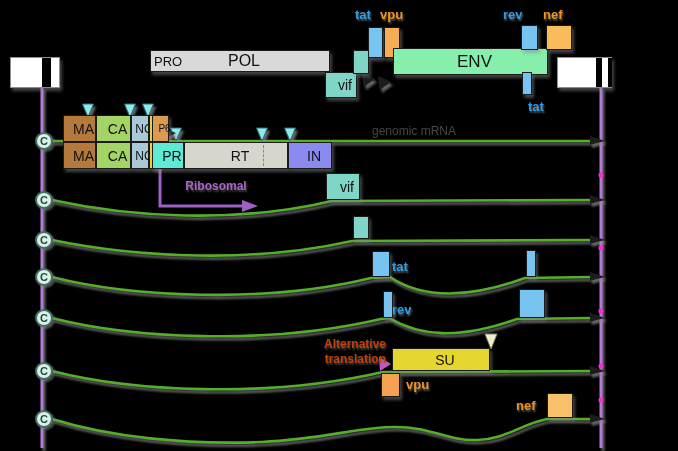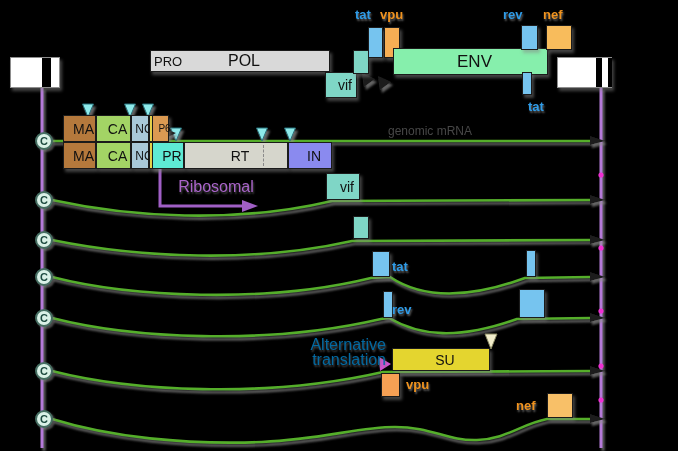--- a/index.html
+++ b/index.html
@@ -7,27 +7,27 @@
           font-family:"Liberation Sans",sans-serif;}
   svg{position:absolute;left:0;top:0;}
   .box{position:absolute;box-sizing:border-box;border:1px solid #1b1b1b;
        display:flex;align-items:center;justify-content:center;color:#111;
        box-shadow:2px 3px 3px rgba(135,135,135,.5);font-size:14px;z-index:2;padding-left:8px;}
   .lbl{position:absolute;font-weight:bold;z-index:3;white-space:nowrap;
        text-shadow:1px 2px 2px rgba(125,125,125,.75);font-size:13px;}
   .blue{color:#2f9ce8;}
   .orange{color:#f0931f;}
   .violet{color:#a964c9;}
-  .magenta{color:#0369a1;}
+  .magenta{color:#c2410c;}
   .cap{position:absolute;width:18px;height:18px;border-radius:50%;background:#d9f1e7;
        border:2px solid #456e62;color:#1d4a40;font-size:11px;font-weight:bold;
        display:flex;align-items:center;justify-content:center;z-index:4;
        box-shadow:2px 2px 2px rgba(135,135,135,.55);box-sizing:border-box;}
   .stripe{position:absolute;top:0;height:100%;background:#000;}
-  .annot{position:absolute;z-index:3;font-weight:normal;font-size:16px;line-height:15px;
+  .annot{position:absolute;z-index:3;font-weight:bold;font-size:12px;line-height:15px;
          text-align:center;text-shadow:1px 2px 2px rgba(120,120,120,.6);}
   .plain{position:absolute;z-index:3;color:#474747;font-size:12px;white-space:nowrap;}
   .divider{position:absolute;top:2px;bottom:2px;width:0;border-left:1px dashed #8a8a8a;}
 </style>
 </head>
 <body>
 
 <div id="canvas">
 
   <svg width="678" height="451">
@@ -181,21 +181,21 @@
   <span class="lbl orange" style="left:516px;top:398px;">nef</span>
 
   <div class="cap" style="left:35px;top:132px;">C</div>
   <div class="cap" style="left:35px;top:191px;">C</div>
   <div class="cap" style="left:35px;top:231px;">C</div>
   <div class="cap" style="left:35px;top:268px;">C</div>
   <div class="cap" style="left:35px;top:309px;">C</div>
   <div class="cap" style="left:35px;top:362px;">C</div>
   <div class="cap" style="left:35px;top:410px;">C</div>
 
-  <span class="plain" style="left:372px;top:124px;margin-left:16px;">genomic mRNA</span>
+  <span class="plain" style="left:372px;top:124px;">genomic mRNA</span>
 
   <div class="annot violet" style="left:168px;top:179px;width:96px;">
     <span style="display:block;">Ribosomal</span>
   </div>
 
   <div class="annot magenta" style="left:302px;top:337px;width:84px;text-align:right;">
     <span style="display:block;">Alternative</span>
     <span style="display:block;">translation</span>
   </div>
 

